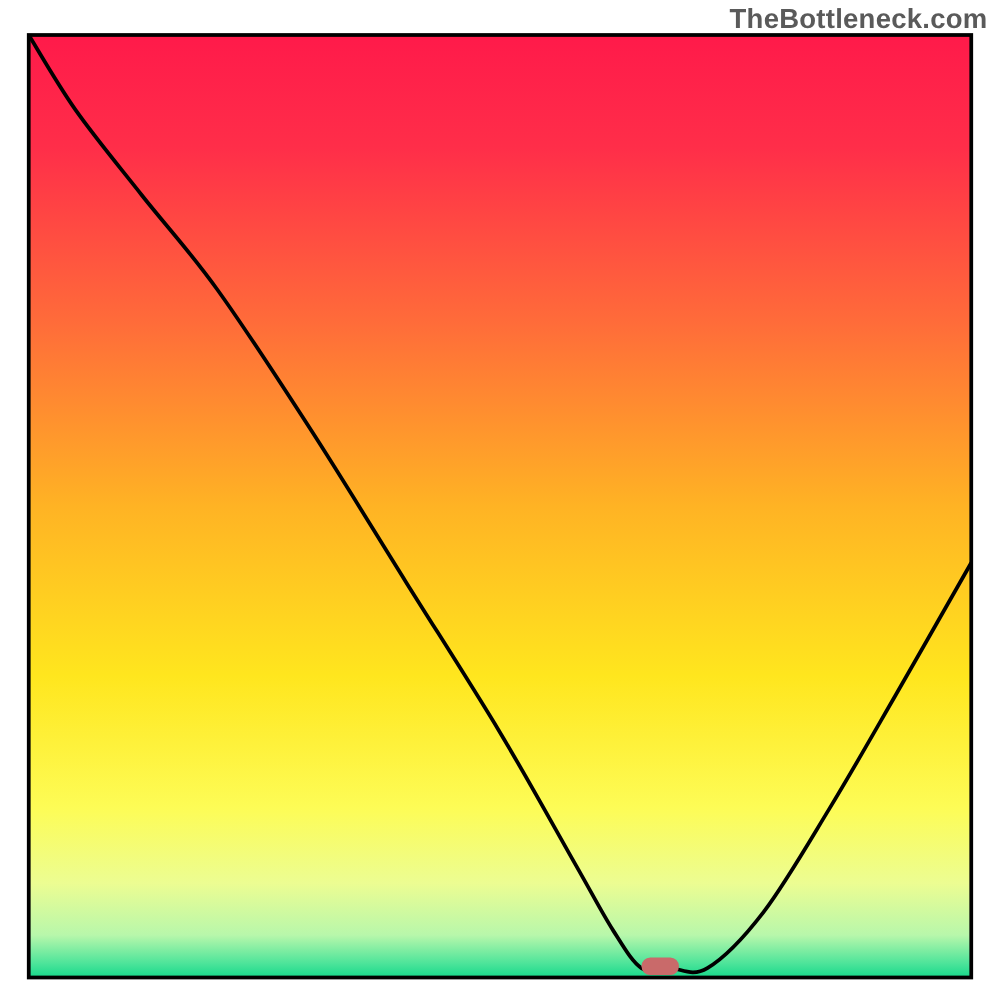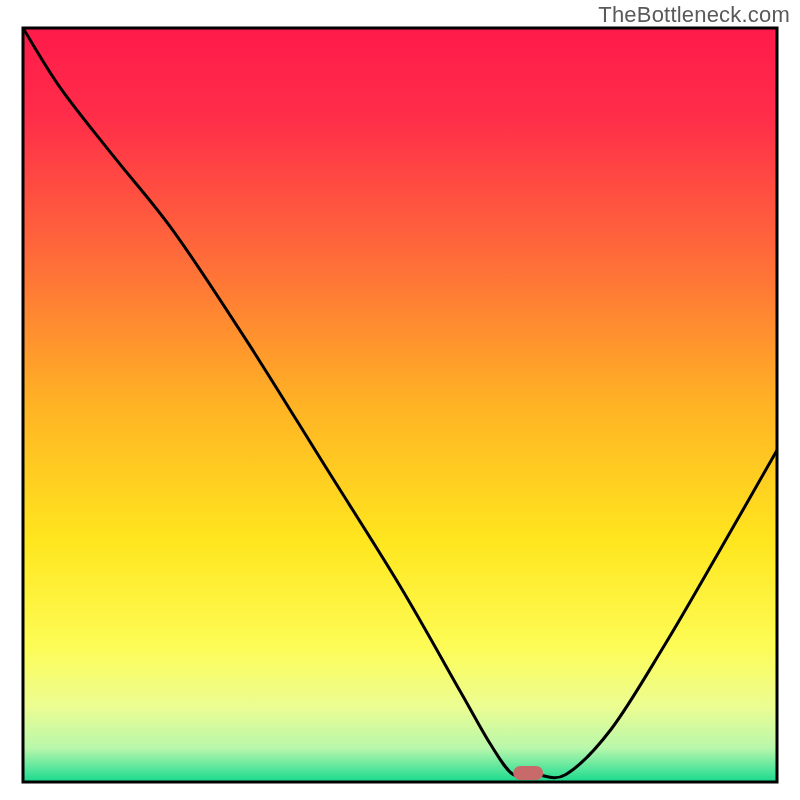--- a/index.html
+++ b/index.html
@@ -13,21 +13,21 @@
   .container {
     position: relative;
     width: 800px;
     height: 800px;
   }
   .watermark {
     position: absolute;
     top: 2px;
     right: 10px;
     font-size: 22px;
-    font-weight: 400;
+    font-weight: 700;
     color: #5a5a5a;
     letter-spacing: 0.2px;
   }
   svg.chart {
     position: absolute;
     left: 0;
     top: 0;
     display: block;
   }
 </style>

